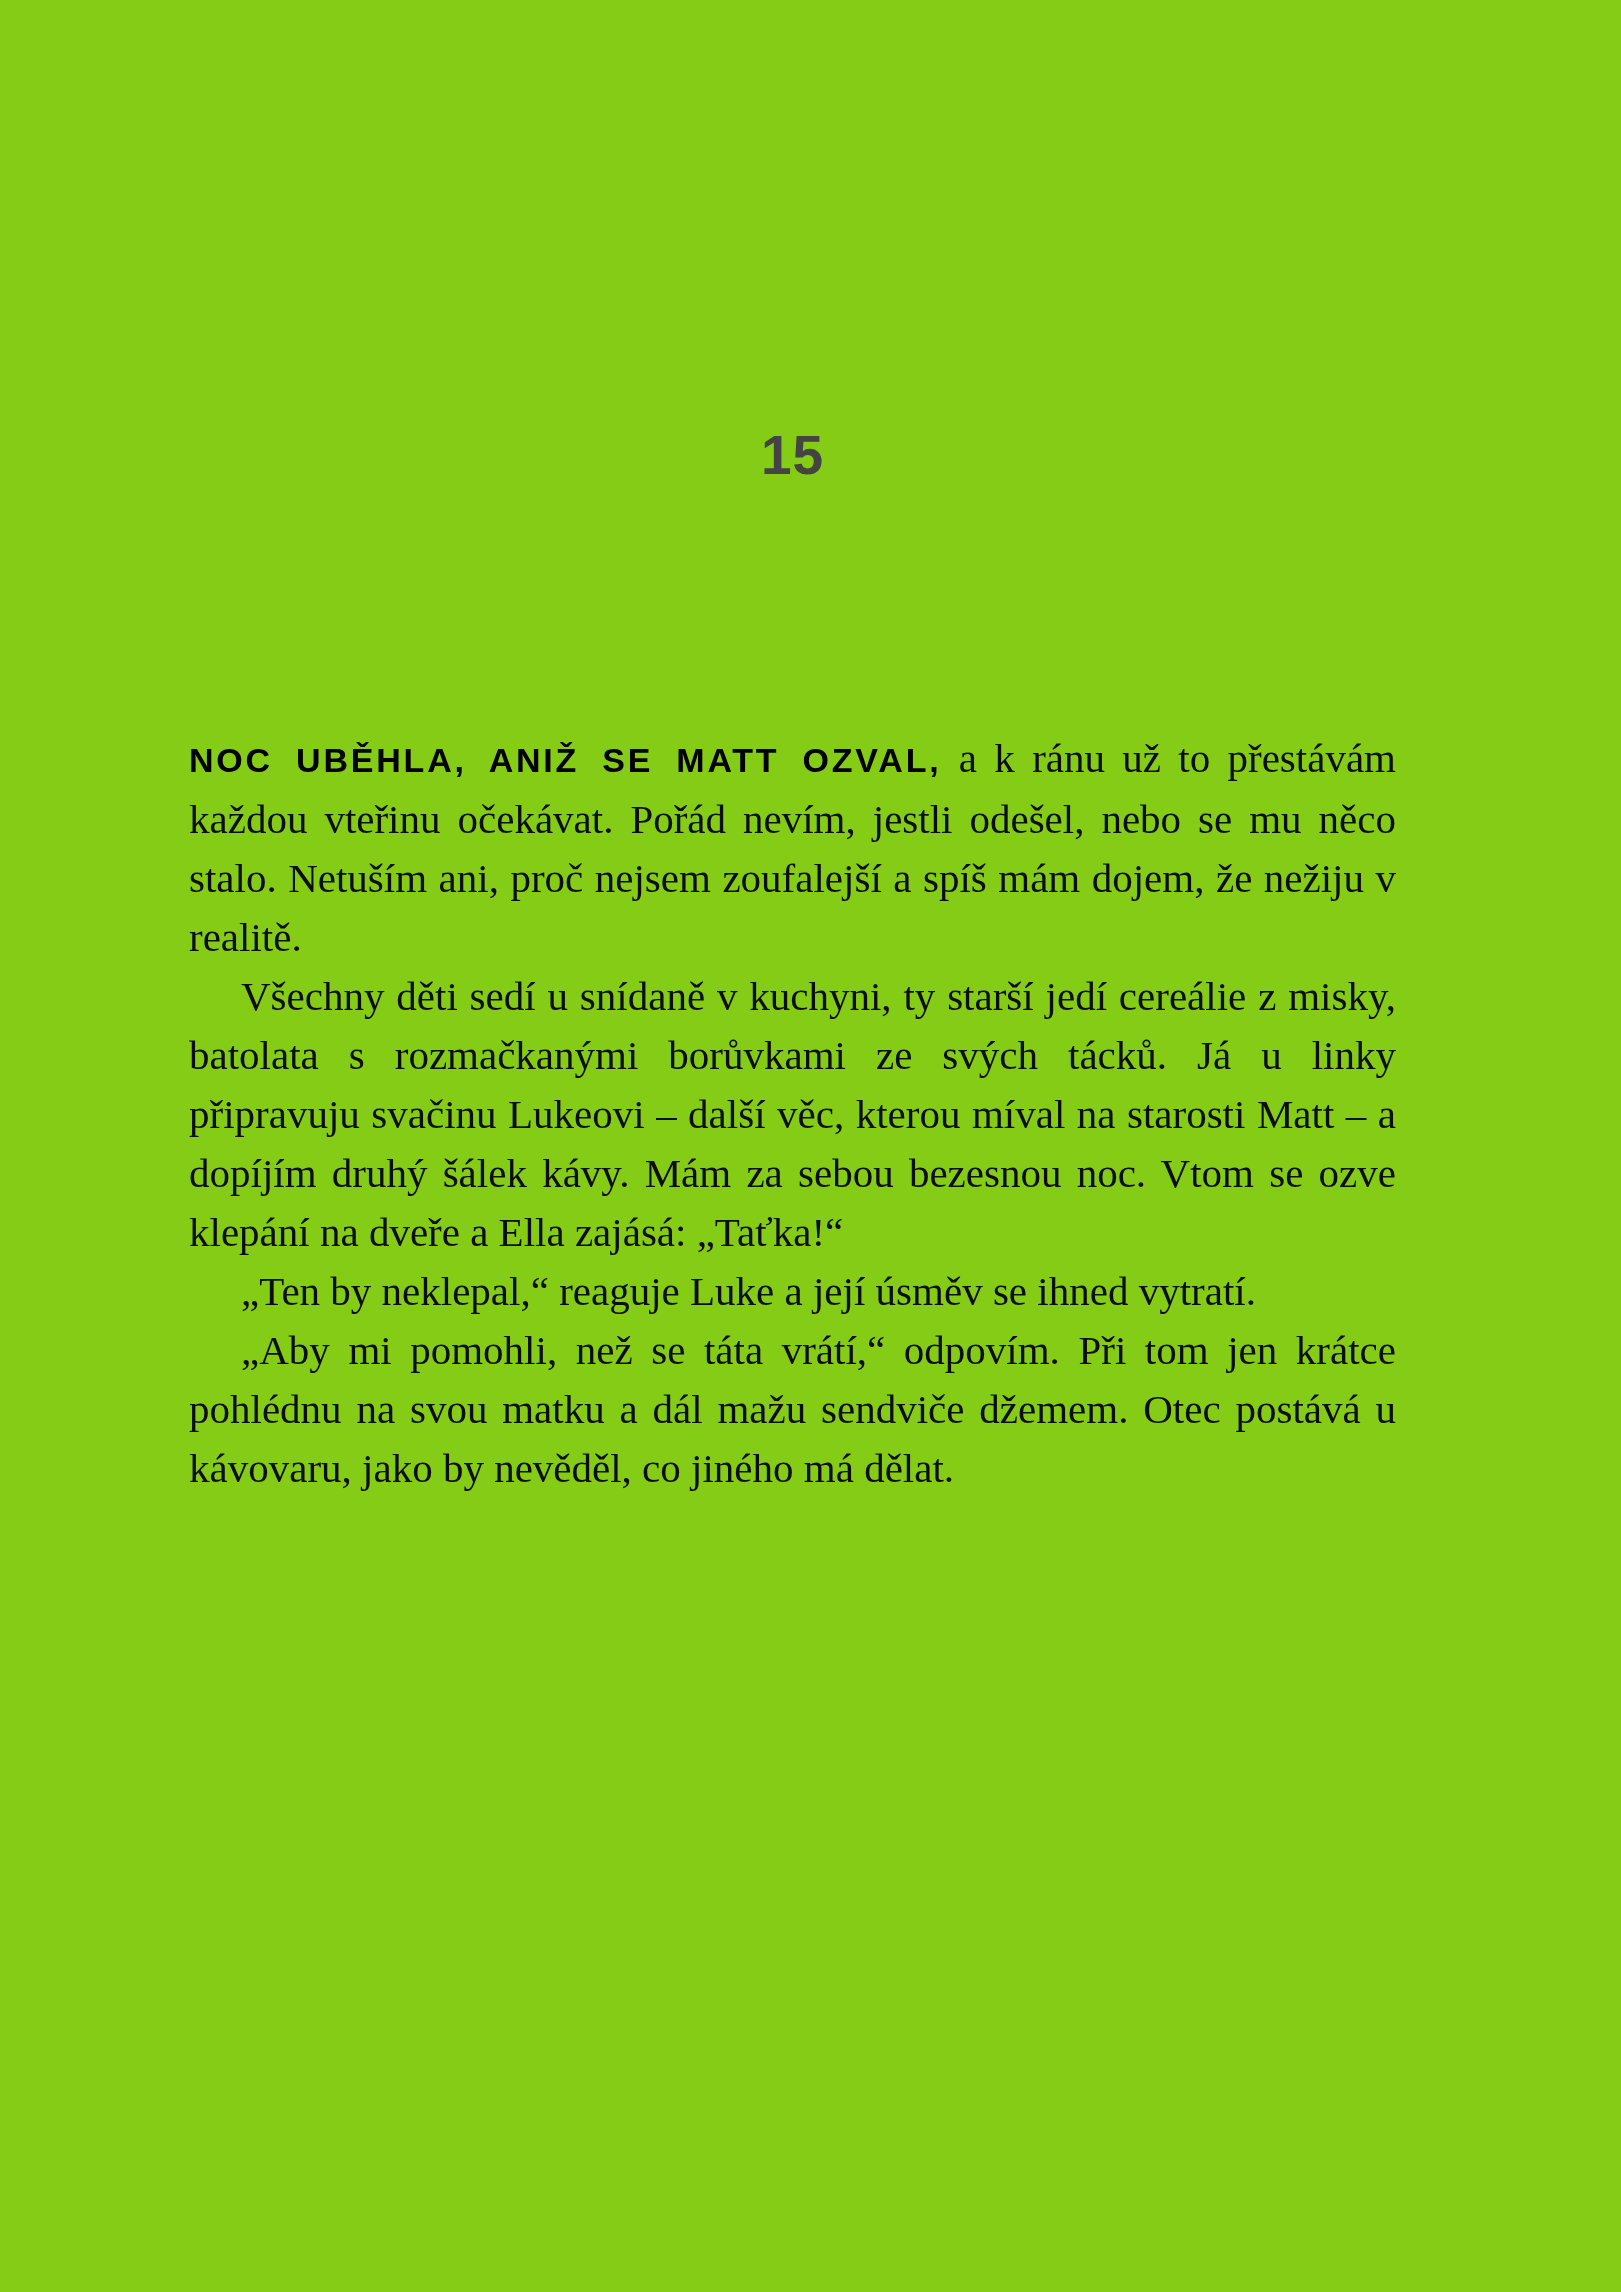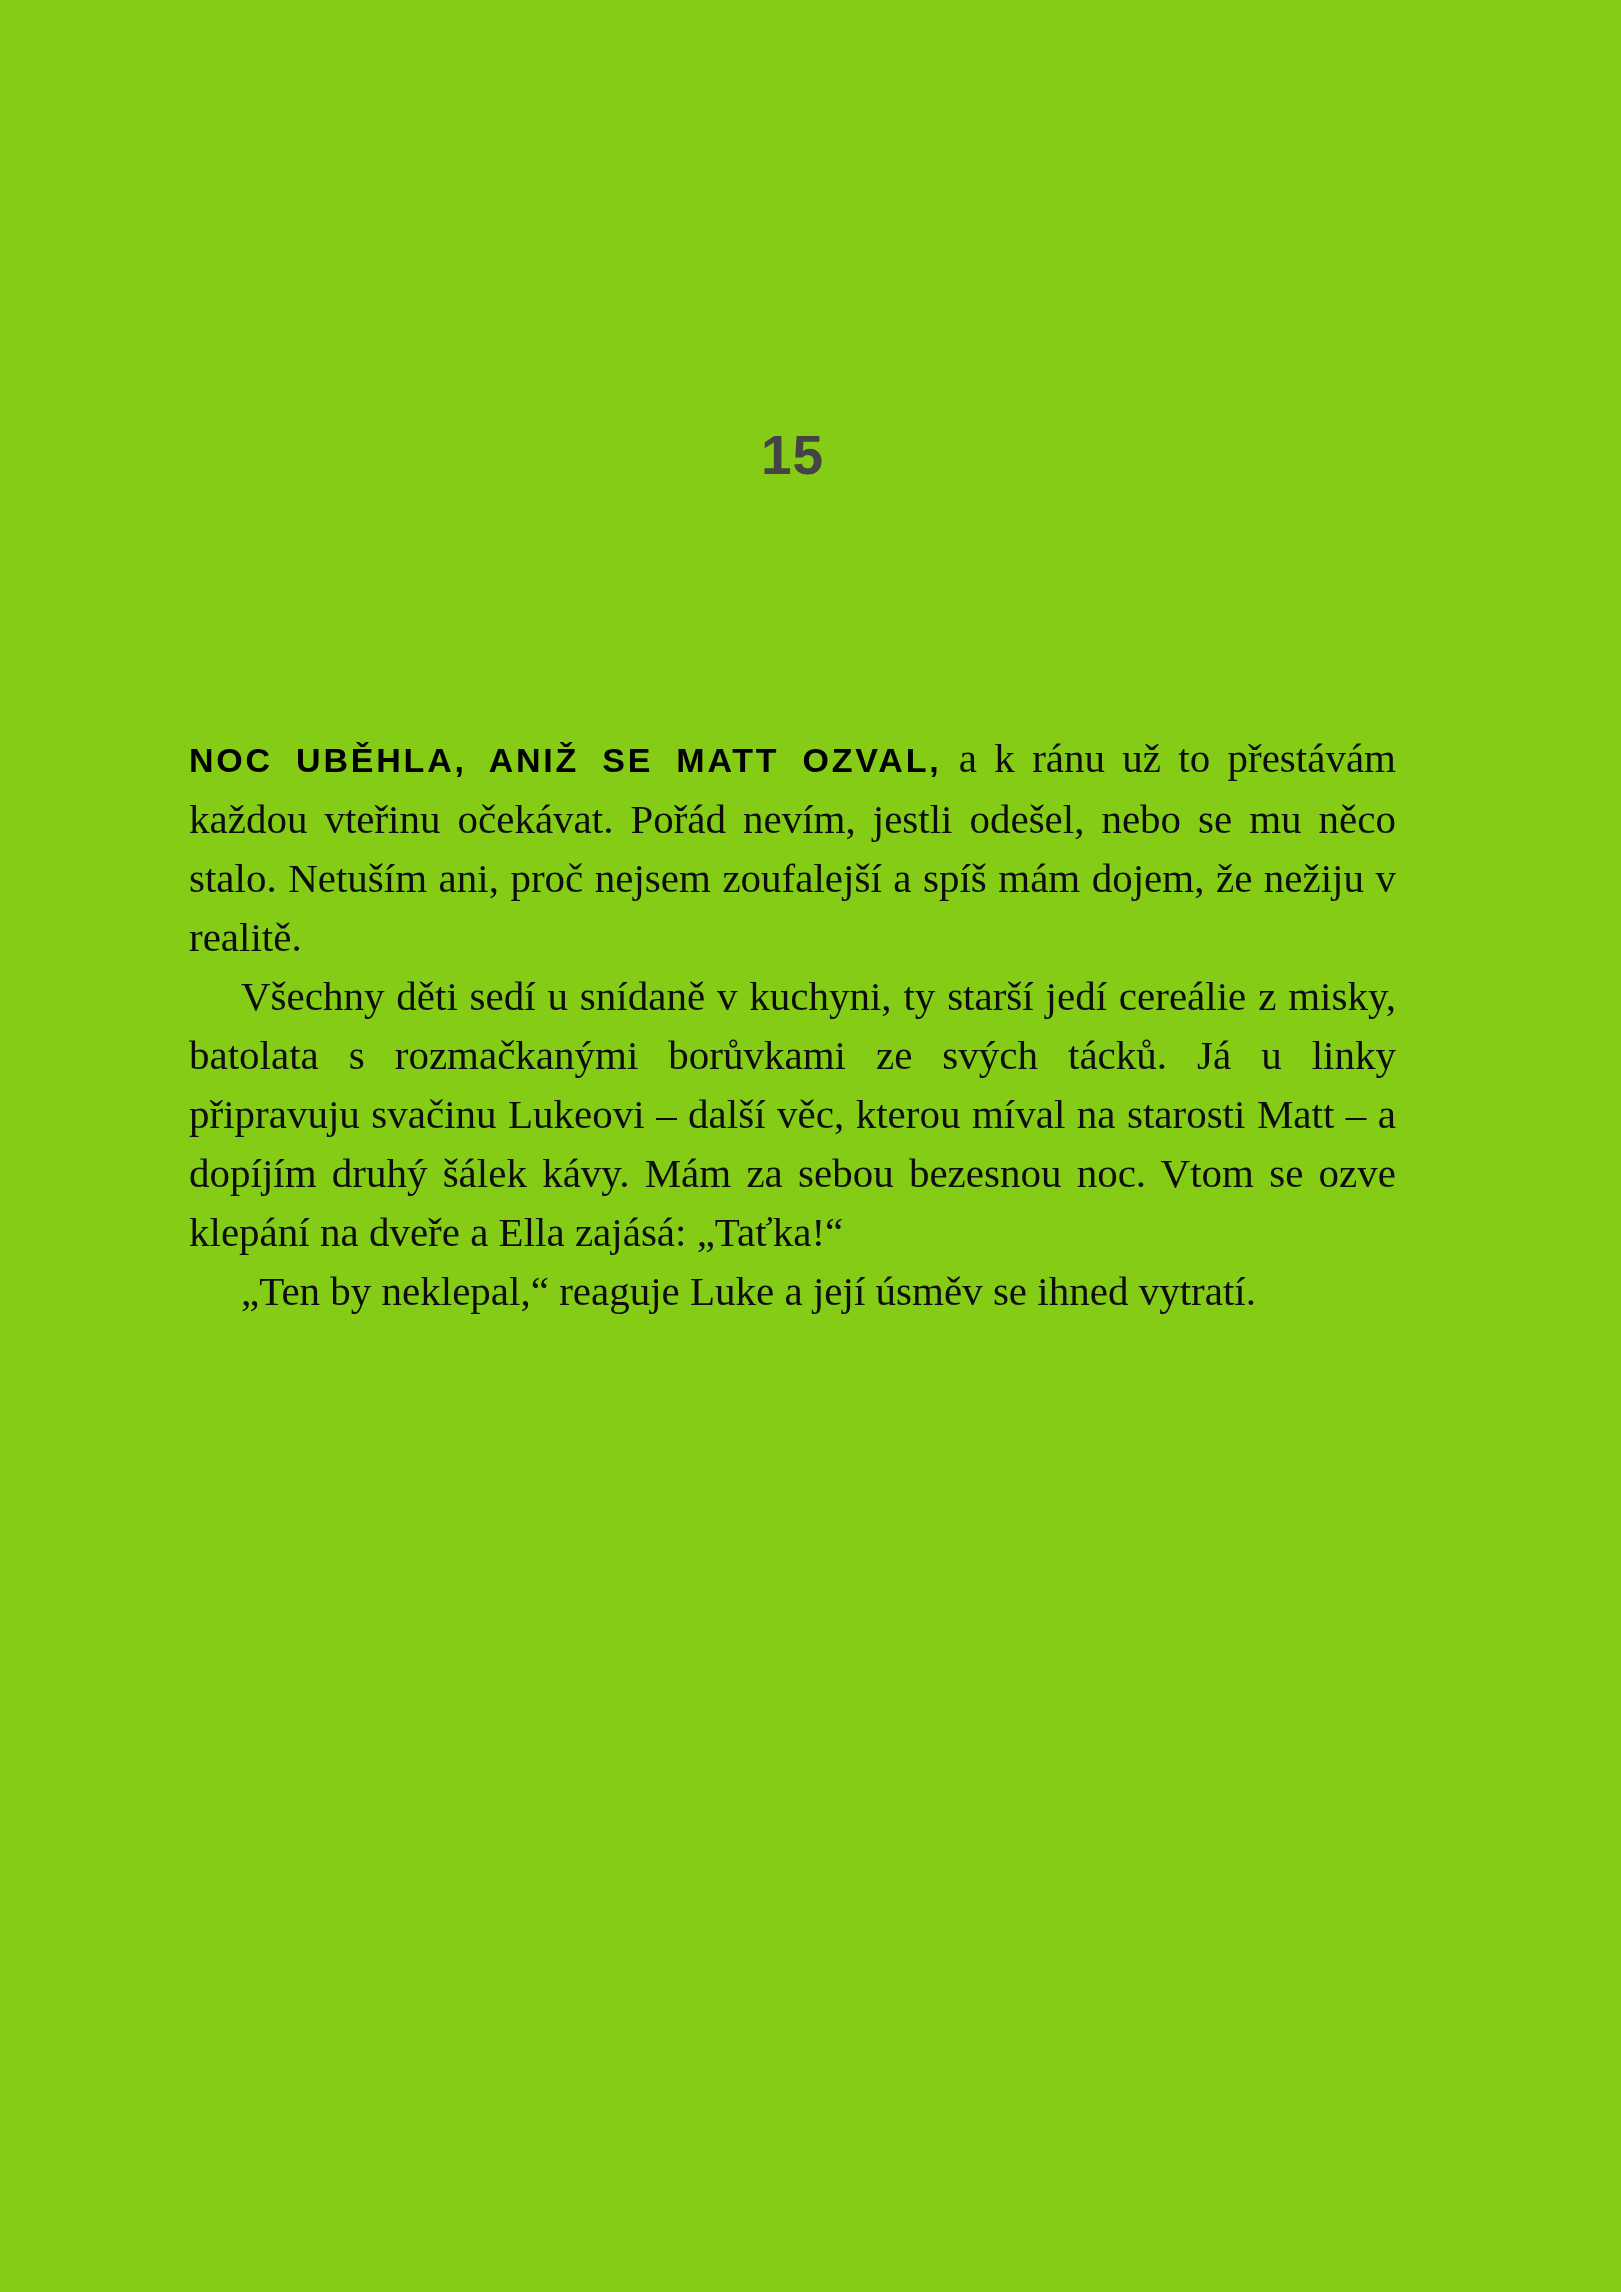--- a/index.html
+++ b/index.html
@@ -69,15 +69,16 @@
 </style>
 </head>
 <body>
 
 <div class="page">
   <div class="chapter-number">15</div>
   <div class="text-block">
       <p class="no-indent"><span class="seg-lead-in">NOC UBĚHLA, ANIŽ SE MATT OZVAL,</span><span class="seg-normal"> a k ránu už to přestávám každou vteřinu očekávat. Pořád nevím, jestli odešel, nebo se mu něco stalo. Netuším ani, proč nejsem zoufalejší a spíš mám dojem, že nežiju v realitě.</span></p>
       <p class="indent"><span class="seg-normal">Všechny děti sedí u snídaně v kuchyni, ty starší jedí cereálie z misky, batolata s rozmačkanými borůvkami ze svých tácků. Já u linky připravuju svačinu Lukeovi – další věc, kterou míval na starosti Matt – a dopíjím druhý šálek kávy. Mám za sebou bezesnou noc. Vtom se ozve klepání na dveře a Ella zajásá: „Taťka!“</span></p>
       <p class="indent"><span class="seg-normal">„Ten by neklepal,“ reaguje Luke a její úsměv se ihned vytratí.</span></p>
+      <p class="indent"><span class="seg-normal">„Aby mi pomohli, než se táta vrátí,“ odpovím. Při tom jen krátce pohlédnu na svou matku a dál mažu sendviče džemem. Otec postává u kávovaru, jako by nevěděl, co jiného má dělat.</span></p>
     </div>
 </div>
 
 
 </body></html>

